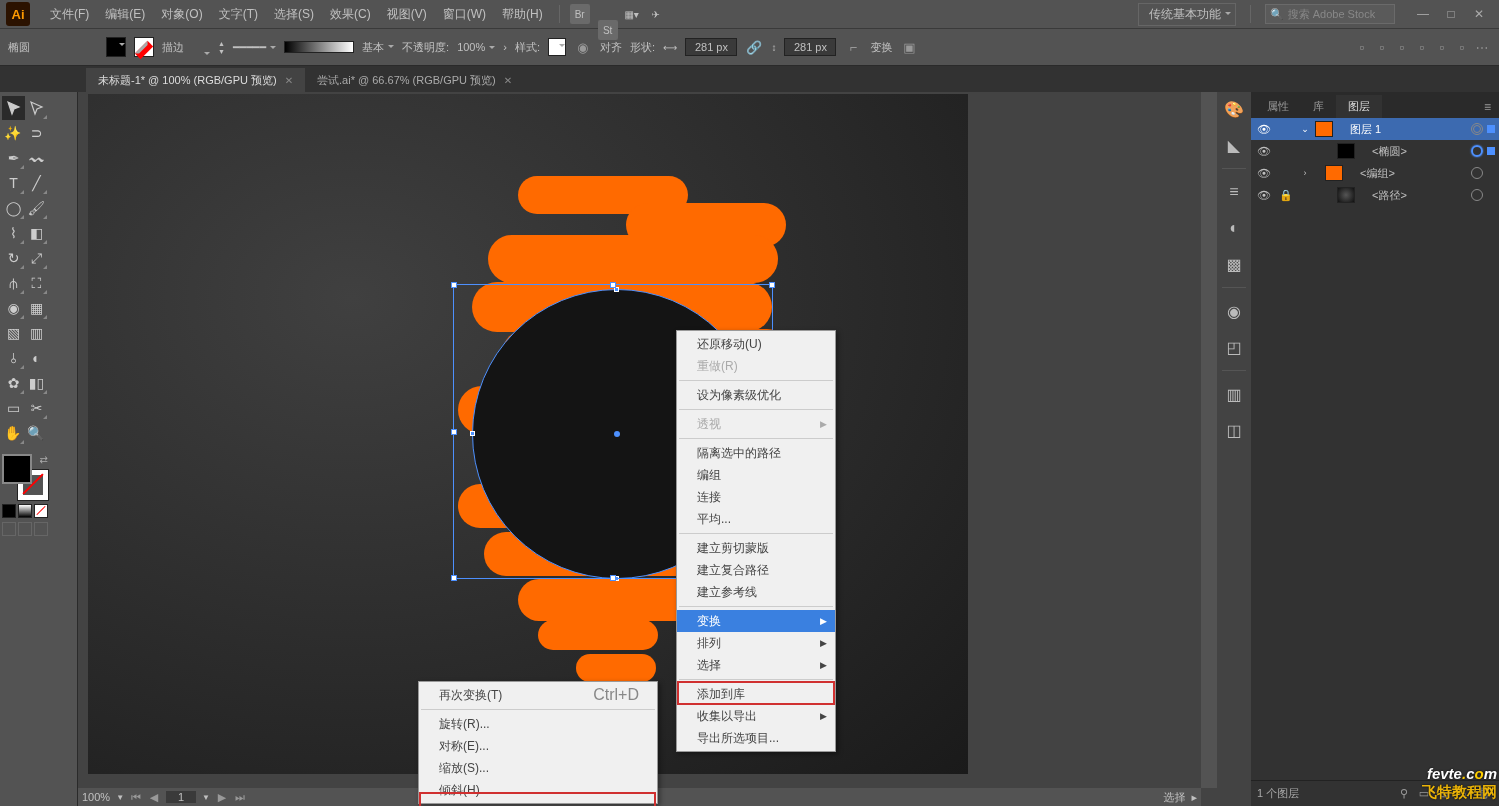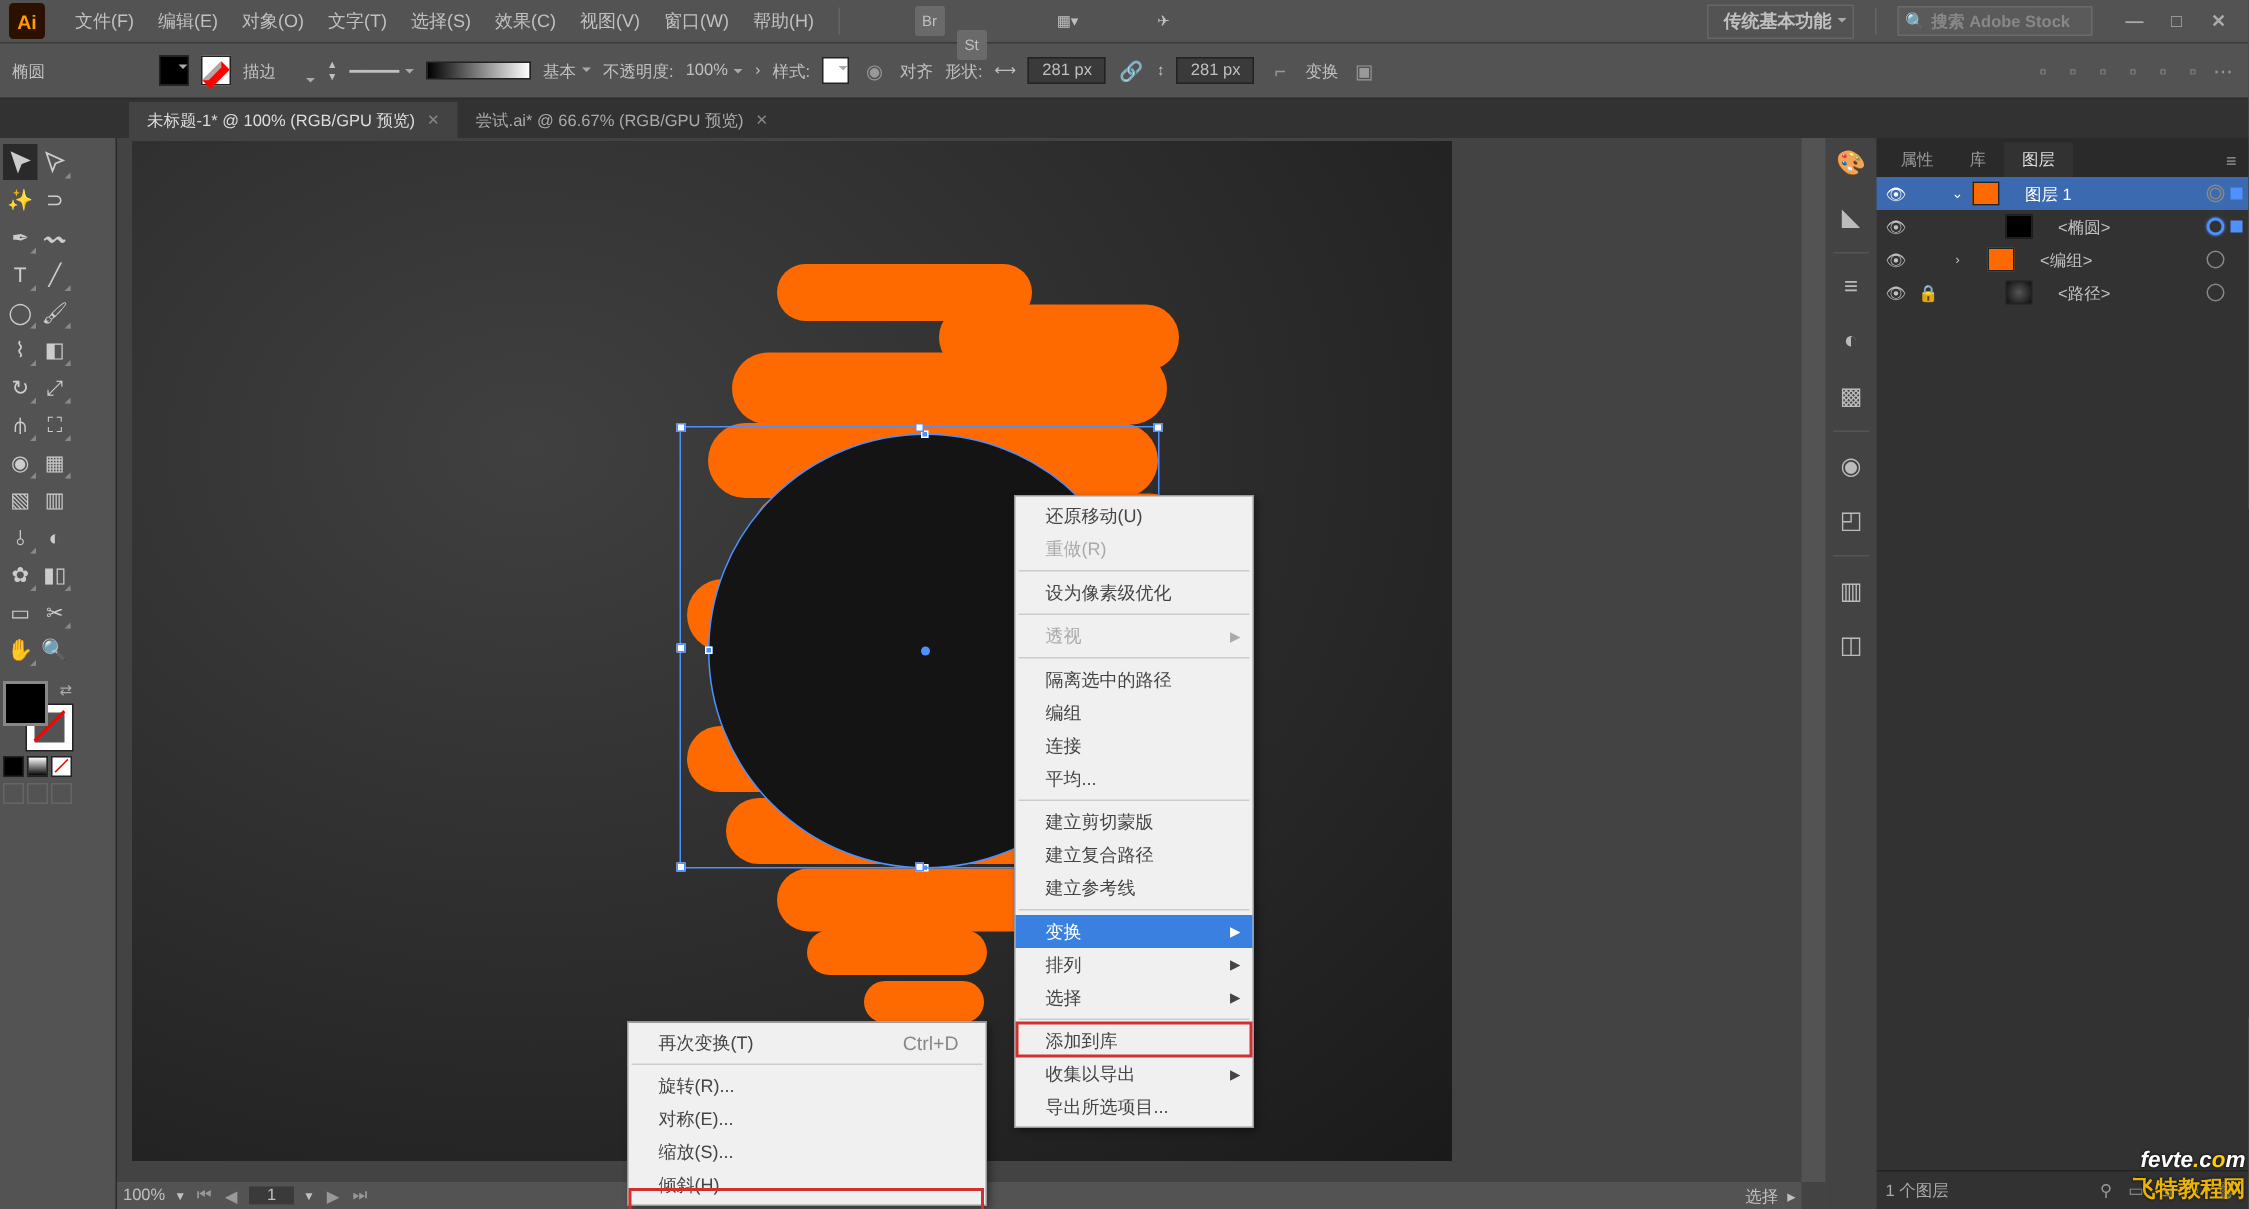--- a/index.html
+++ b/index.html
@@ -18,22 +18,22 @@
     --redbox:#d03030;
   }
   *{box-sizing:border-box;font-family:"Microsoft YaHei",Arial,sans-serif;}
   body{margin:0;background:var(--bg);width:1499px;height:806px;overflow:hidden;color:var(--text);font-size:12px;position:relative;}
   
   
   .menubar{height:28px;background:var(--bg);display:flex;align-items:center;padding:0 6px;gap:4px;}
   .ai-logo{width:24px;height:24px;background:#2b1200;color:#ff9a00;display:flex;align-items:center;justify-content:center;font-weight:bold;font-size:13px;border-radius:3px;margin-right:10px;}
   .menu-item{padding:2px 6px;color:var(--text);}
   .menu-sep{width:1px;height:18px;background:#666;margin:0 6px;}
-  .menu-icon{width:20px;height:20px;background:#6a6a6a;display:inline-flex;align-items:center;justify-content:center;font-size:10px;border-radius:2px;margin-left:40px;}
-  .menubar-right{margin-left:auto;display:flex;align-items:center;gap:8px;font-weight:bold;}
+  .menu-icon{width:20px;height:20px;background:#6a6a6a;display:inline-flex;align-items:center;justify-content:center;font-size:10px;border-radius:2px;}
+  .menubar-right{margin-left:auto;display:flex;align-items:center;gap:8px;}
   .workspace-dd{padding:2px 14px 2px 10px;background:var(--bg);border:1px solid #666;position:relative;}
   .workspace-dd::after{content:"";position:absolute;right:4px;top:8px;border:3px solid transparent;border-top-color:#aaa;}
   .search-box{width:130px;height:20px;background:#5a5a5a;border:1px solid #6a6a6a;display:flex;align-items:center;padding:0 4px;color:#888;font-size:11px;gap:4px;}
   .win-ctrls{display:flex;gap:0;margin-left:6px;}
   .win-btn{width:28px;height:20px;display:flex;align-items:center;justify-content:center;color:#aaa;}
   
   
   .controlbar{height:38px;background:var(--bg);border-top:1px solid #3a3a3a;border-bottom:1px solid #2a2a2a;display:flex;align-items:center;padding:0 8px;gap:8px;font-size:11px;}
   .ctrl-label{color:var(--text);}
   .swatch{width:20px;height:20px;border:1px solid #222;}
@@ -122,21 +122,21 @@
   .panel-footer{height:26px;border-top:1px solid #222;display:flex;align-items:center;padding:0 6px;gap:6px;font-size:11px;color:#aaa;}
   .pf-icon{width:18px;height:18px;display:inline-flex;align-items:center;justify-content:center;color:#999;}
   
   
   .ctx{position:absolute;background:var(--menu-bg);border:1px solid #999;box-shadow:2px 2px 5px rgba(0,0,0,.4);color:var(--text-dark);font-size:12px;padding:2px 0;}
   .ctx-item{height:22px;display:flex;align-items:center;padding:0 28px 0 20px;position:relative;white-space:nowrap;}
   .ctx-item.disabled{color:#aaa;}
   .ctx-item.hl{background:#3a80e0;color:#fff;}
   .ctx-sep{height:1px;background:#ccc;margin:3px 2px;}
   .ctx-sub::after{content:"▶";position:absolute;right:8px;font-size:9px;}
-  .ctx-shortcut{position:absolute;right:18px;color:#888;font-size:13px;text-align:right;}
+  .ctx-shortcut{position:absolute;right:18px;color:#888;font-size:16px;text-align:right;}
   .redbox{position:absolute;border:2px solid var(--redbox);pointer-events:none;}
   
   
   .watermark{position:absolute;right:2px;bottom:24px;font-size:15px;color:#fff;font-style:italic;font-weight:bold;text-shadow:0 0 2px #000;}
   .watermark-cn{position:absolute;right:2px;bottom:4px;font-size:15px;color:#eab308;font-weight:bold;text-shadow:0 0 2px #000;}
   .watermark .o{color:#ffce00;}
 </style>
 </head>
 <body>
 

